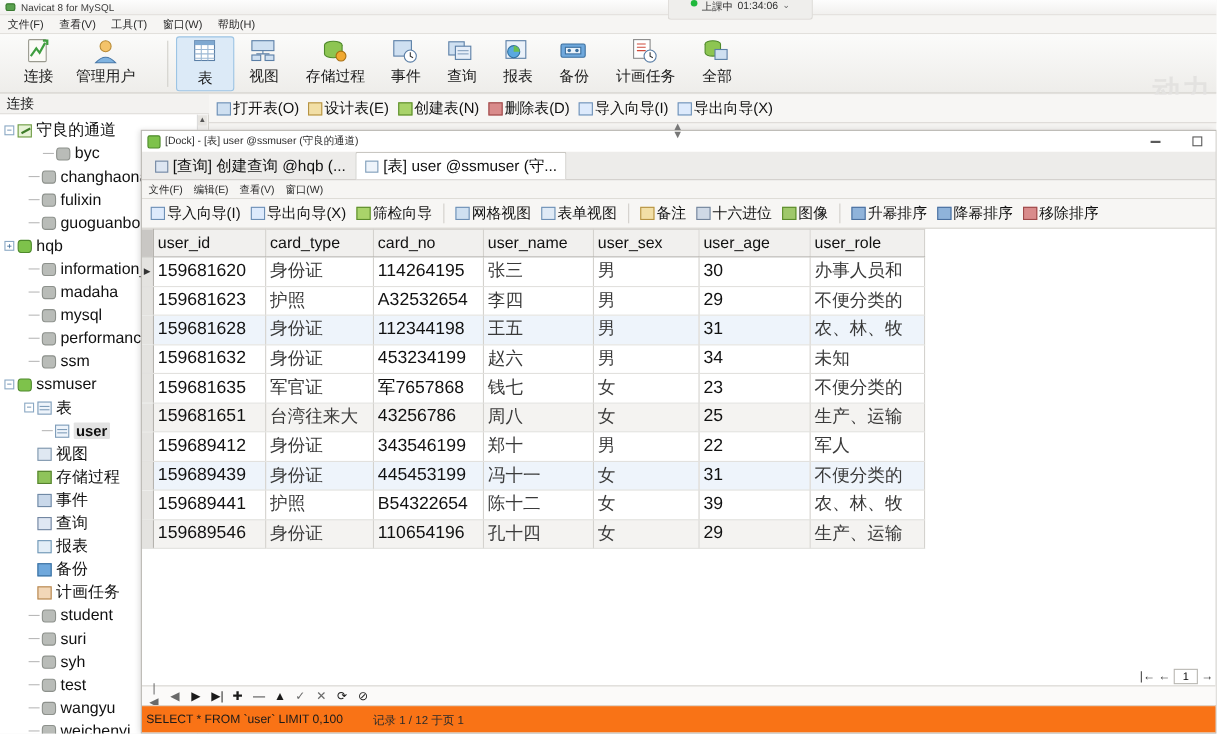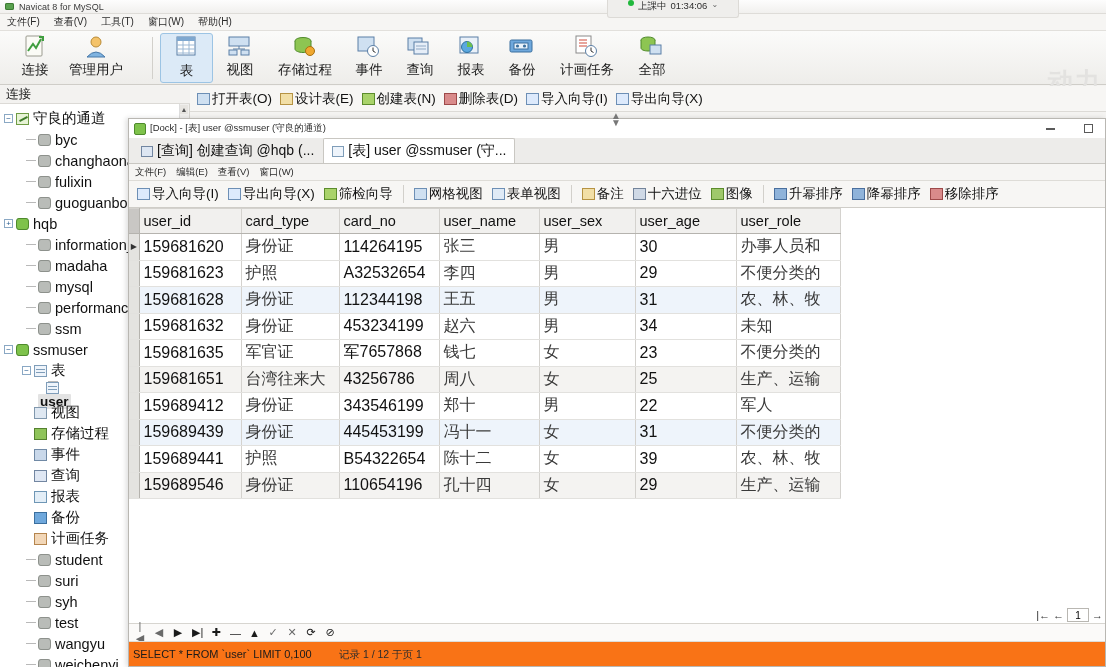--- a/index.html
+++ b/index.html
@@ -420,21 +420,21 @@
     <div class="scrollcol">
       <div class="scroll-arrow">▲</div>
     </div>
 
     <div class="tnode" style="left:4px; top:4px;">
       <span class="exp">−</span>
       <span class="ico ico-conn"></span>
       <span>守良的通道</span>
     </div>
 
-    <div class="tnode" style="left:14px; top:25px;">
+    <div class="tnode" style="left:27px; top:25px;">
         <span class="expspace"></span>
         <span class="dash"></span>
         <span class="ico ico-dbg"></span>
         <span>byc</span>
       </div>
     <div class="tnode" style="left:14px; top:46px;">
         <span class="expspace"></span>
         <span class="dash"></span>
         <span class="ico ico-dbg"></span>
         <span>changhaona</span>
@@ -490,21 +490,21 @@
         <span class="exp">−</span>
         <span class="ico ico-db"></span>
         <span>ssmuser</span>
       </div>
 
     <div class="tnode" style="left:22px; top:256px;">
         <span class="exp">−</span>
         <span class="ico ico-tbl"></span>
         <span>表</span>
       </div>
-    <div class="tnode" style="left:38px; top:277px;flex-direction:column;">
+    <div class="tnode" style="left:38px; top:277px;">
         <span class="dash"></span>
         <span class="ico ico-tbl"></span>
         <span class="sel-lbl bold">user</span>
       </div>
 
     <div class="tnode" style="left:22px; top:298px;">
         <span class="expspace"></span>
         <span class="ico ico-view"></span>
         <span>视图</span>
       </div>

